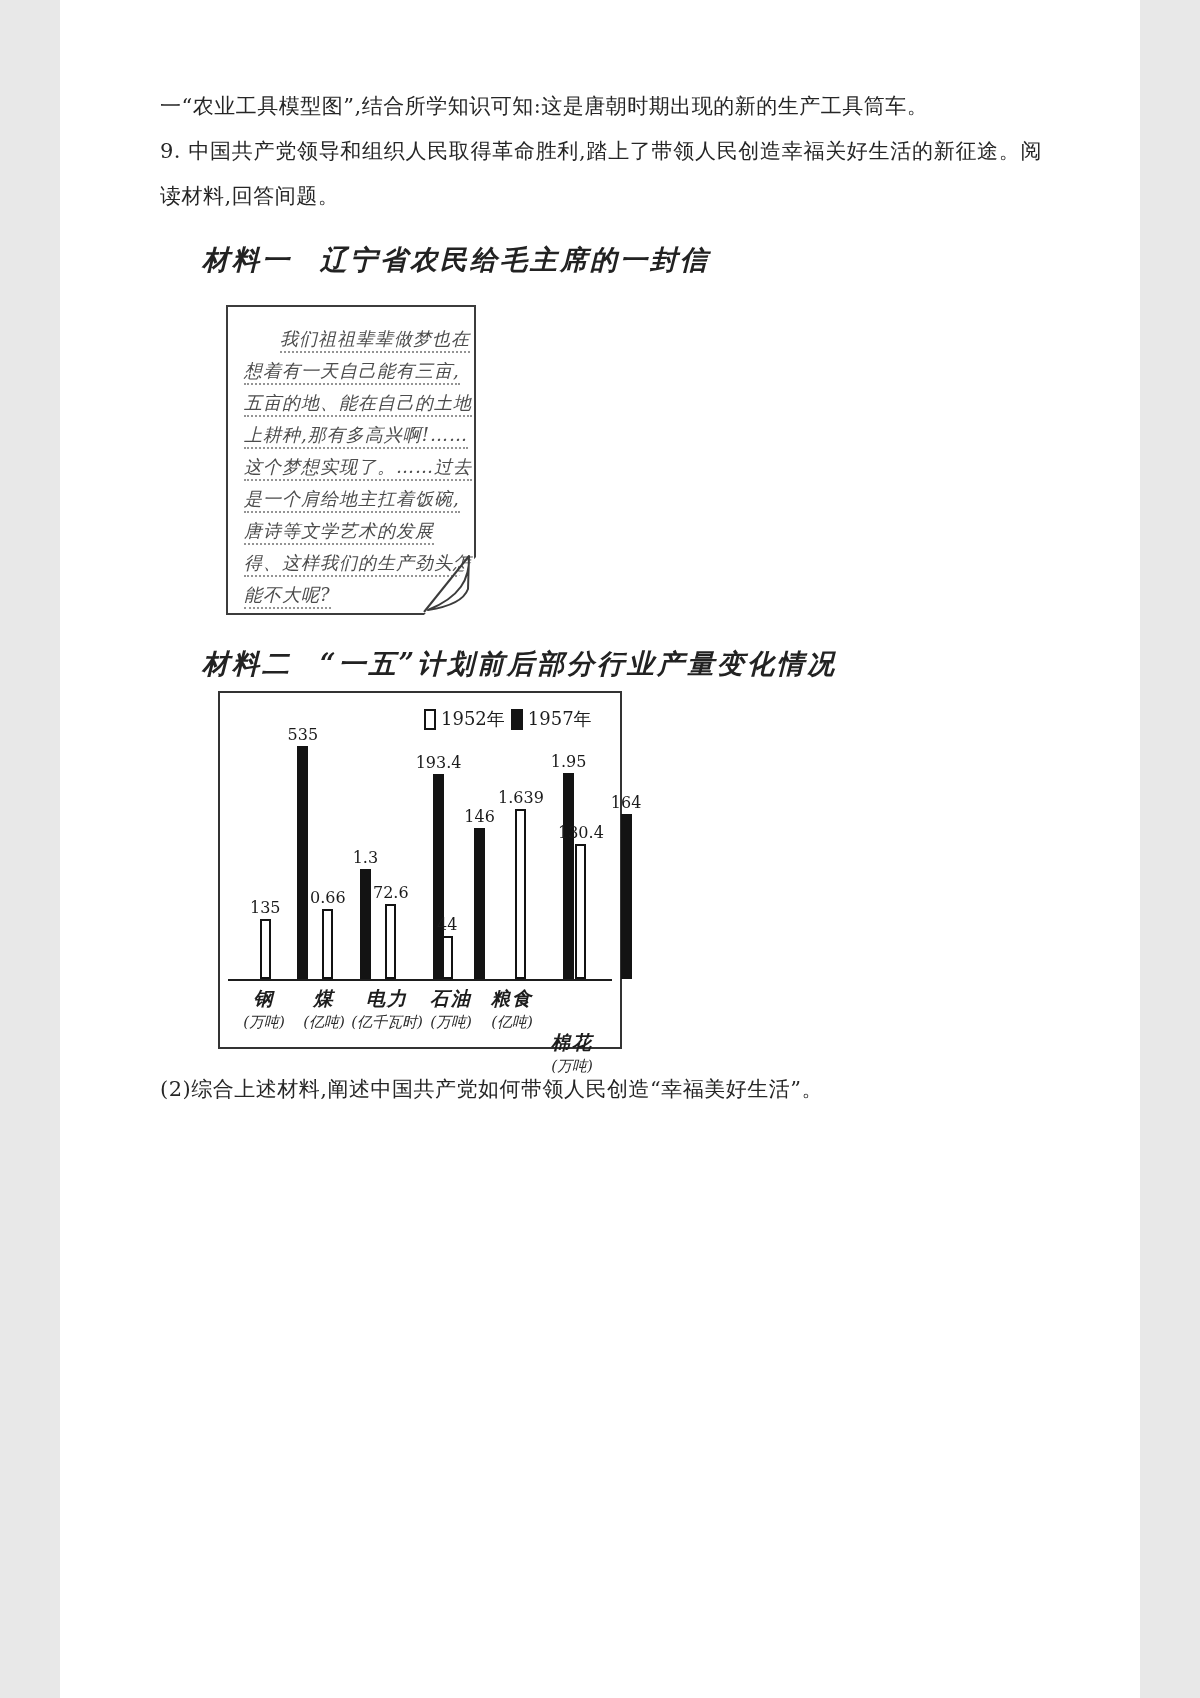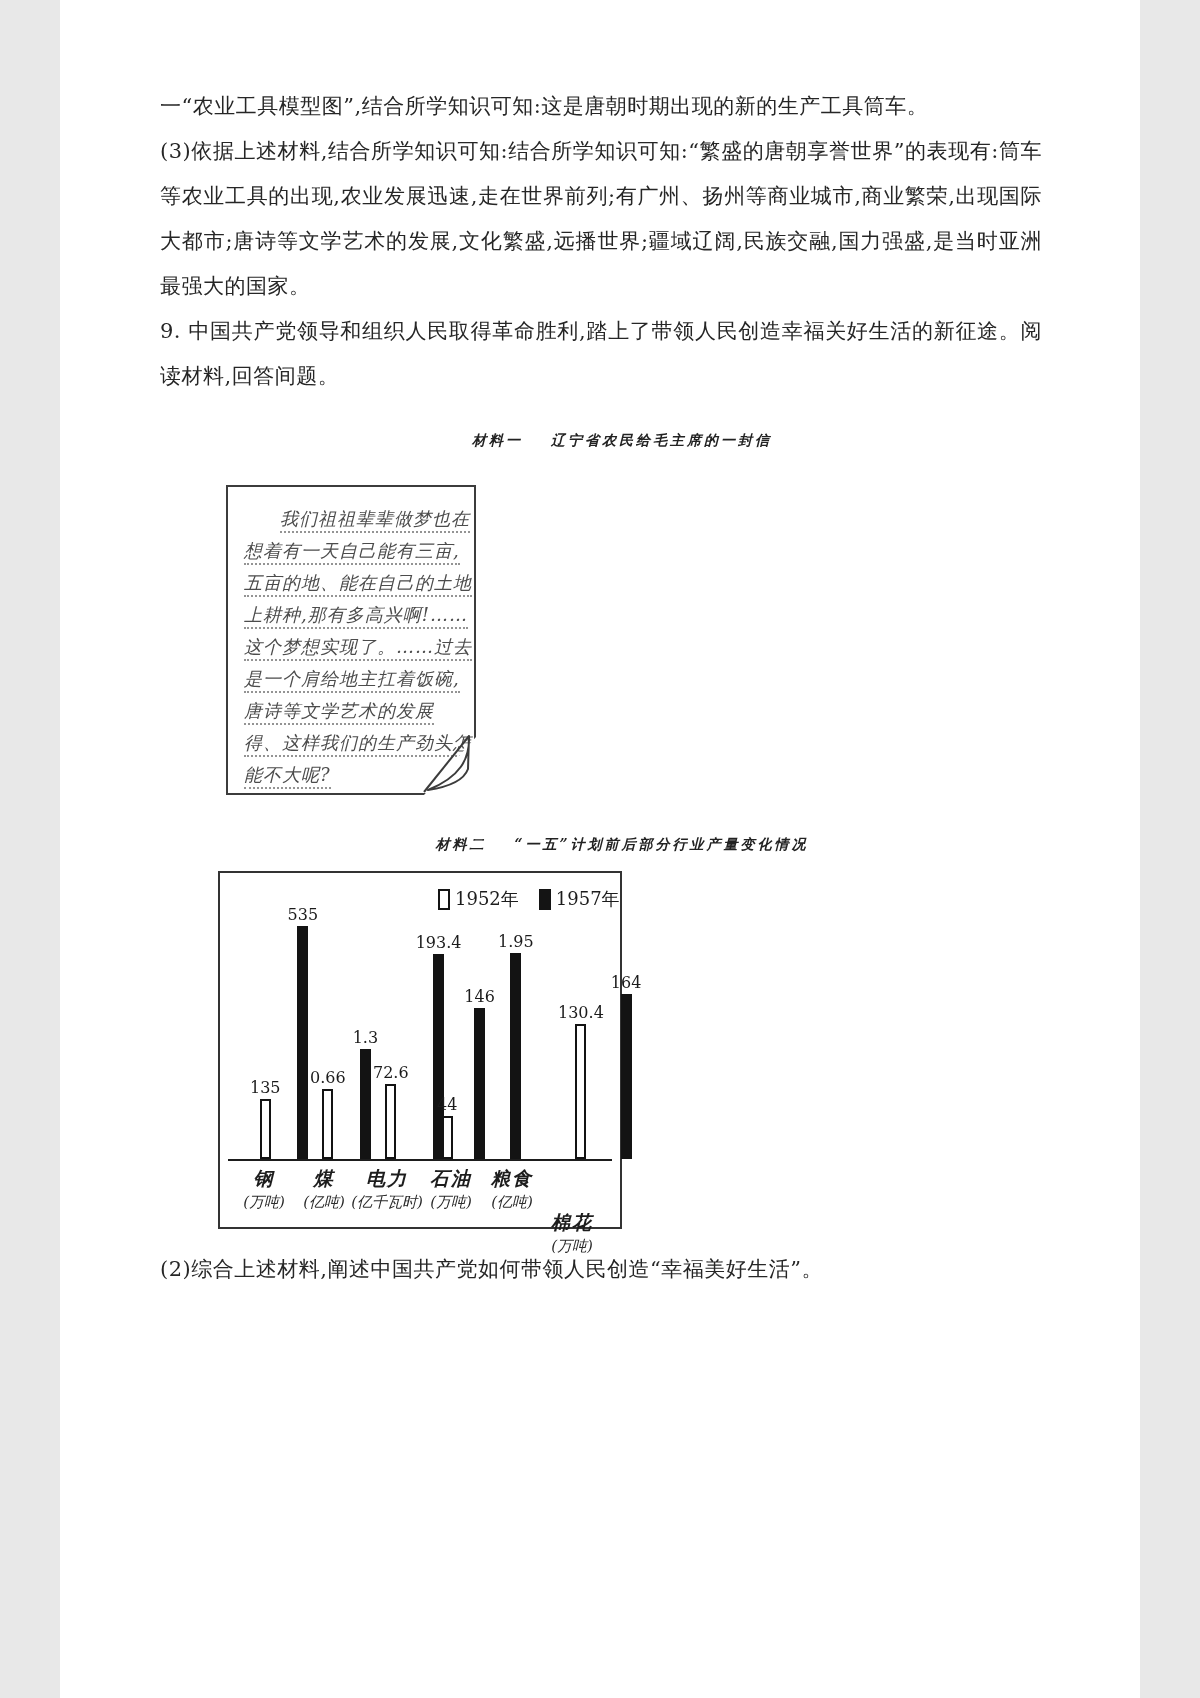--- a/index.html
+++ b/index.html
@@ -8,22 +8,22 @@
     position:relative;overflow:hidden;
     font-family:"DejaVu Serif","Liberation Serif",serif;
     color:#262626;
   }
   .content{padding:84px 98px 0 100px;}
   .body-text{
     margin:0;font-size:21px;line-height:45px;text-align:justify;
     text-justify:inter-ideograph;letter-spacing:0.5px;
   }
   .material-heading{
-    margin:26px 0 0 42px;font-size:14px;font-weight:bold;font-style:italic;
-    letter-spacing:3px;line-height:30px;color:#222;text-align:center;
+    margin:26px 0 0 42px;font-size:27px;font-weight:bold;font-style:italic;
+    letter-spacing:3px;line-height:30px;color:#222;
   }
   .material-heading .m-label{margin-right:28px;}
   
   .letter{
     margin:30px 0 0 66px;width:250px;height:310px;box-sizing:border-box;
     border:2px solid #3c3c3c;position:relative;background:#fff;
     padding:16px 14px 12px 16px;
   }
   .letter-line{line-height:32px;white-space:nowrap;height:32px;}
   .letter-line.indent{padding-left:36px;}
@@ -31,21 +31,21 @@
     font-style:italic;color:#4c4c4c;font-size:18px;letter-spacing:1px;
     border-bottom:2px dotted #949494;padding-bottom:2px;
   }
   .curl{position:absolute;right:-2px;bottom:-2px;}
   
   .chart{
     margin:12px 0 0 58px;width:404px;height:358px;box-sizing:border-box;
     border:2px solid #333;position:relative;background:#fff;
   }
   .legend{
-    position:absolute;top:14px;left:218px;display:flex;gap:20px;
+    position:absolute;top:14px;left:204px;display:flex;gap:6px;
     align-items:center;font-size:18px;color:#1c1c1c;
   }
   .legend-item{display:flex;align-items:center;}
   .swatch{width:12px;height:21px;display:inline-block;margin-right:5px;box-sizing:border-box;}
   .swatch-1952{background:#fff;border:2px solid #141414;}
   .swatch-1957{background:#141414;}
   .plot{position:absolute;left:10px;top:0;width:380px;bottom:68px;}
   .axis-line{position:absolute;left:8px;right:8px;bottom:66px;height:2px;background:#1d1d1d;}
   .group{position:absolute;bottom:0;display:flex;align-items:flex-end;gap:7px;}
   .bar-col{display:flex;flex-direction:column;align-items:center;}
@@ -59,21 +59,20 @@
   .axis-unit{font-size:15px;font-style:italic;line-height:22px;color:#2a2a2a;white-space:nowrap;}
   .q{margin-top:18px;}
 </style>
 </head>
 <body>
 
 <div class="page">
   <div class="content">
 
     <p class="body-text">一“农业工具模型图”,结合所学知识可知:这是唐朝时期出现的新的生产工具筒车。</p>
-    <p class="body-text">(3)依据上述材料,结合所学知识可知:结合所学知识可知:“繁盛的唐朝享誉世界”的表现有:筒车等农业工具的出现,农业发展迅速,走在世界前列;有广州、扬州等商业城市,商业繁荣,出现国际大都市;唐诗等文学艺术的发展,文化繁盛,远播世界;疆域辽阔,民族交融,国力强盛,是当时亚洲最强大的国家。</p>
     <p class="body-text">9. 中国共产党领导和组织人民取得革命胜利,踏上了带领人民创造幸福关好生活的新征途。阅读材料,回答间题。</p>
 
     <div class="material-heading">
       <span class="m-label">材料一</span><span>辽宁省农民给毛主席的一封信</span>
     </div>
 
     <div class="letter">
       <div>
           <div class="letter-line indent"><span>我们祖祖辈辈做梦也在</span></div>
           <div class="letter-line"><span>想着有一天自己能有三亩,</span></div>
@@ -143,20 +142,24 @@
               <div class="bar-value">44</div>
               <div class="bar s1952" style="height: 43px;"></div>
             </div>
             <div class="bar-col">
               <div class="bar-value">146</div>
               <div class="bar s1957" style="height: 151px;"></div>
             </div>
           </div>
           <div class="group" style="left: 268px;">
             <div class="bar-col">
+              <div class="bar-value">1.639</div>
+              <div class="bar s1952" style="height: 170px;"></div>
+            </div>
+            <div class="bar-col">
               <div class="bar-value">1.95</div>
               <div class="bar s1957" style="height: 206px;"></div>
             </div>
           </div>
           <div class="group" style="left: 328px;">
             <div class="bar-col">
               <div class="bar-value">130.4</div>
               <div class="bar s1952" style="height: 135px;"></div>
             </div>
             <div class="bar-col">

